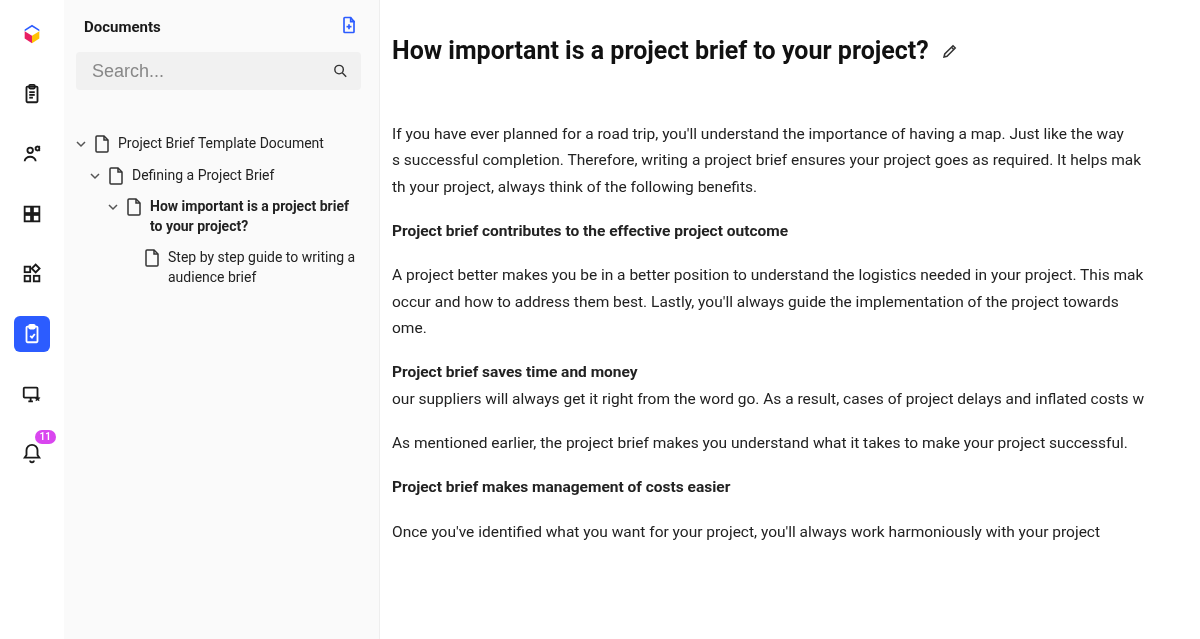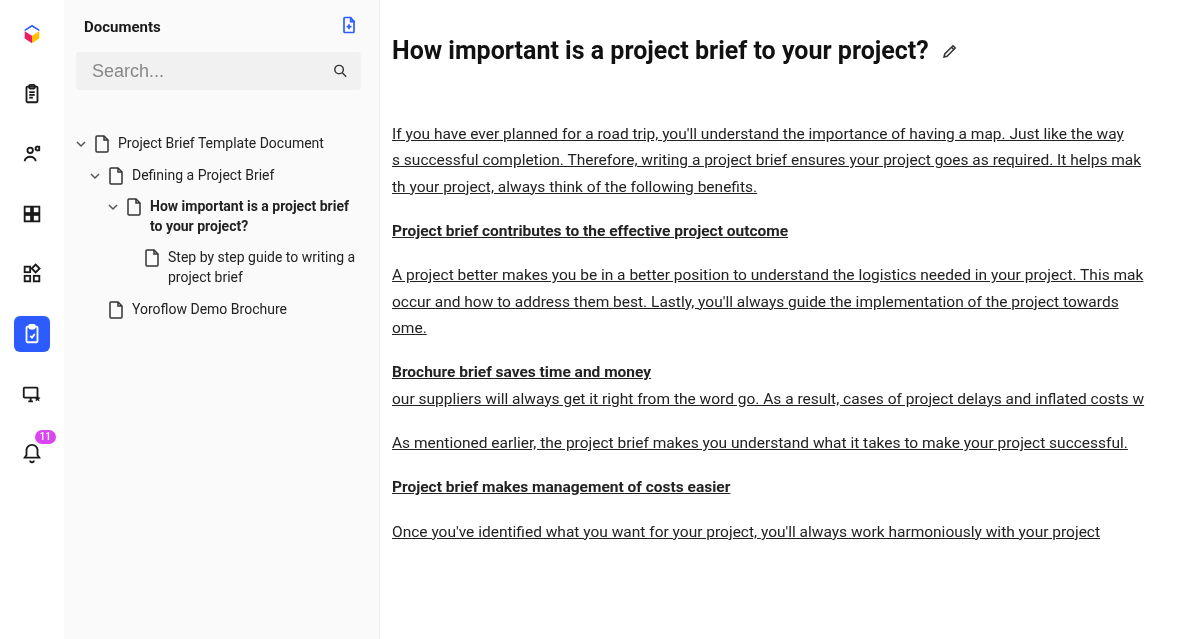--- a/index.html
+++ b/index.html
@@ -129,21 +129,21 @@
       gap: 12px;
       margin-bottom: 56px;
     }
     .page-title {
       font-size: 25px;
       font-weight: 700;
       color: #111;
     }
     .edit-icon { width: 18px; height: 18px; color: #333; cursor: pointer; }
     .content { font-size: 15.5px; color: #222; line-height: 1.7; }
-    .content p { margin-bottom: 18px; white-space: nowrap; overflow: hidden; text-decoration: underline; }
+    .content p { margin-bottom: 18px; white-space: nowrap; overflow: hidden; }
     .content strong { font-weight: 700; text-align: right; }
   </style>
 </head>
 <body>
 
 <div class="app">
 
   <div class="icon-rail">
     <div class="rail-item">
       <svg viewBox="0 0 24 24">
@@ -262,51 +262,43 @@
           </svg>
         <span class="tree-label">How important is a project brief to your project?</span>
       </div>
 
       <div class="tree-row indent-3">
         <span class="caret-spacer"></span>
         <svg class="doc-icon" viewBox="0 0 16 18" fill="none" stroke="#333" stroke-width="1.5">
             <path d="M10 1H3a1 1 0 0 0-1 1v14a1 1 0 0 0 1 1h10a1 1 0 0 0 1-1V5z"></path>
             <path d="M10 1v4h4"></path>
           </svg>
-        <span class="tree-label">Step by step guide to writing a project brief</span>
-      </div>
-
-      <div class="tree-row indent-1">
-        <span class="caret-spacer"></span>
-        <svg class="doc-icon" viewBox="0 0 16 18" fill="none" stroke="#333" stroke-width="1.5">
-            <path d="M10 1H3a1 1 0 0 0-1 1v14a1 1 0 0 0 1 1h10a1 1 0 0 0 1-1V5z"></path>
-            <path d="M10 1v4h4"></path>
-          </svg>
-        <span class="tree-label">Yoroflow Demo Brochure</span>
-      </div>
+        <span class="tree-label">Step by step guide to writing a audience brief</span>
+      </div>
+
     </div>
   </div>
 
   <div class="main">
     <div class="title-row">
       <h1 class="page-title">How important is a project brief to your project?</h1>
       <svg class="edit-icon" viewBox="0 0 24 24" fill="none" stroke="currentColor" stroke-width="2">
           <path d="M4 20l4-1L19 8l-3-3L5 16z"></path>
           <path d="M14 7l3 3"></path>
         </svg>
     </div>
 
     <div class="content">
       <p>If you have ever planned for a road trip, you'll understand the importance of having a map. Just like the way</p>
       <p style="margin-top:-18px">s successful completion. Therefore, writing a project brief ensures your project goes as required. It helps mak</p>
       <p style="margin-top:-18px">th your project, always think of the following benefits.</p>
       <p><strong>Project brief contributes to the effective project outcome</strong></p>
       <p>A project better makes you be in a better position to understand the logistics needed in your project. This mak</p>
       <p style="margin-top:-18px">occur and how to address them best. Lastly, you'll always guide the implementation of the project towards </p>
       <p style="margin-top:-18px">ome.</p>
-      <p><strong>Brochure brief saves time and money</strong></p>
+      <p><strong>Project brief saves time and money</strong></p>
       <p style="margin-top:-18px">our suppliers will always get it right from the word go. As a result, cases of project delays and inflated costs w</p>
       <p>As mentioned earlier, the project brief makes you understand what it takes to make your project successful. </p>
       <p><strong>Project brief makes management of costs easier</strong></p>
       <p>Once you've identified what you want for your project, you'll always work harmoniously with your project </p>
     </div>
   </div>
 </div>
 
 </body></html>

